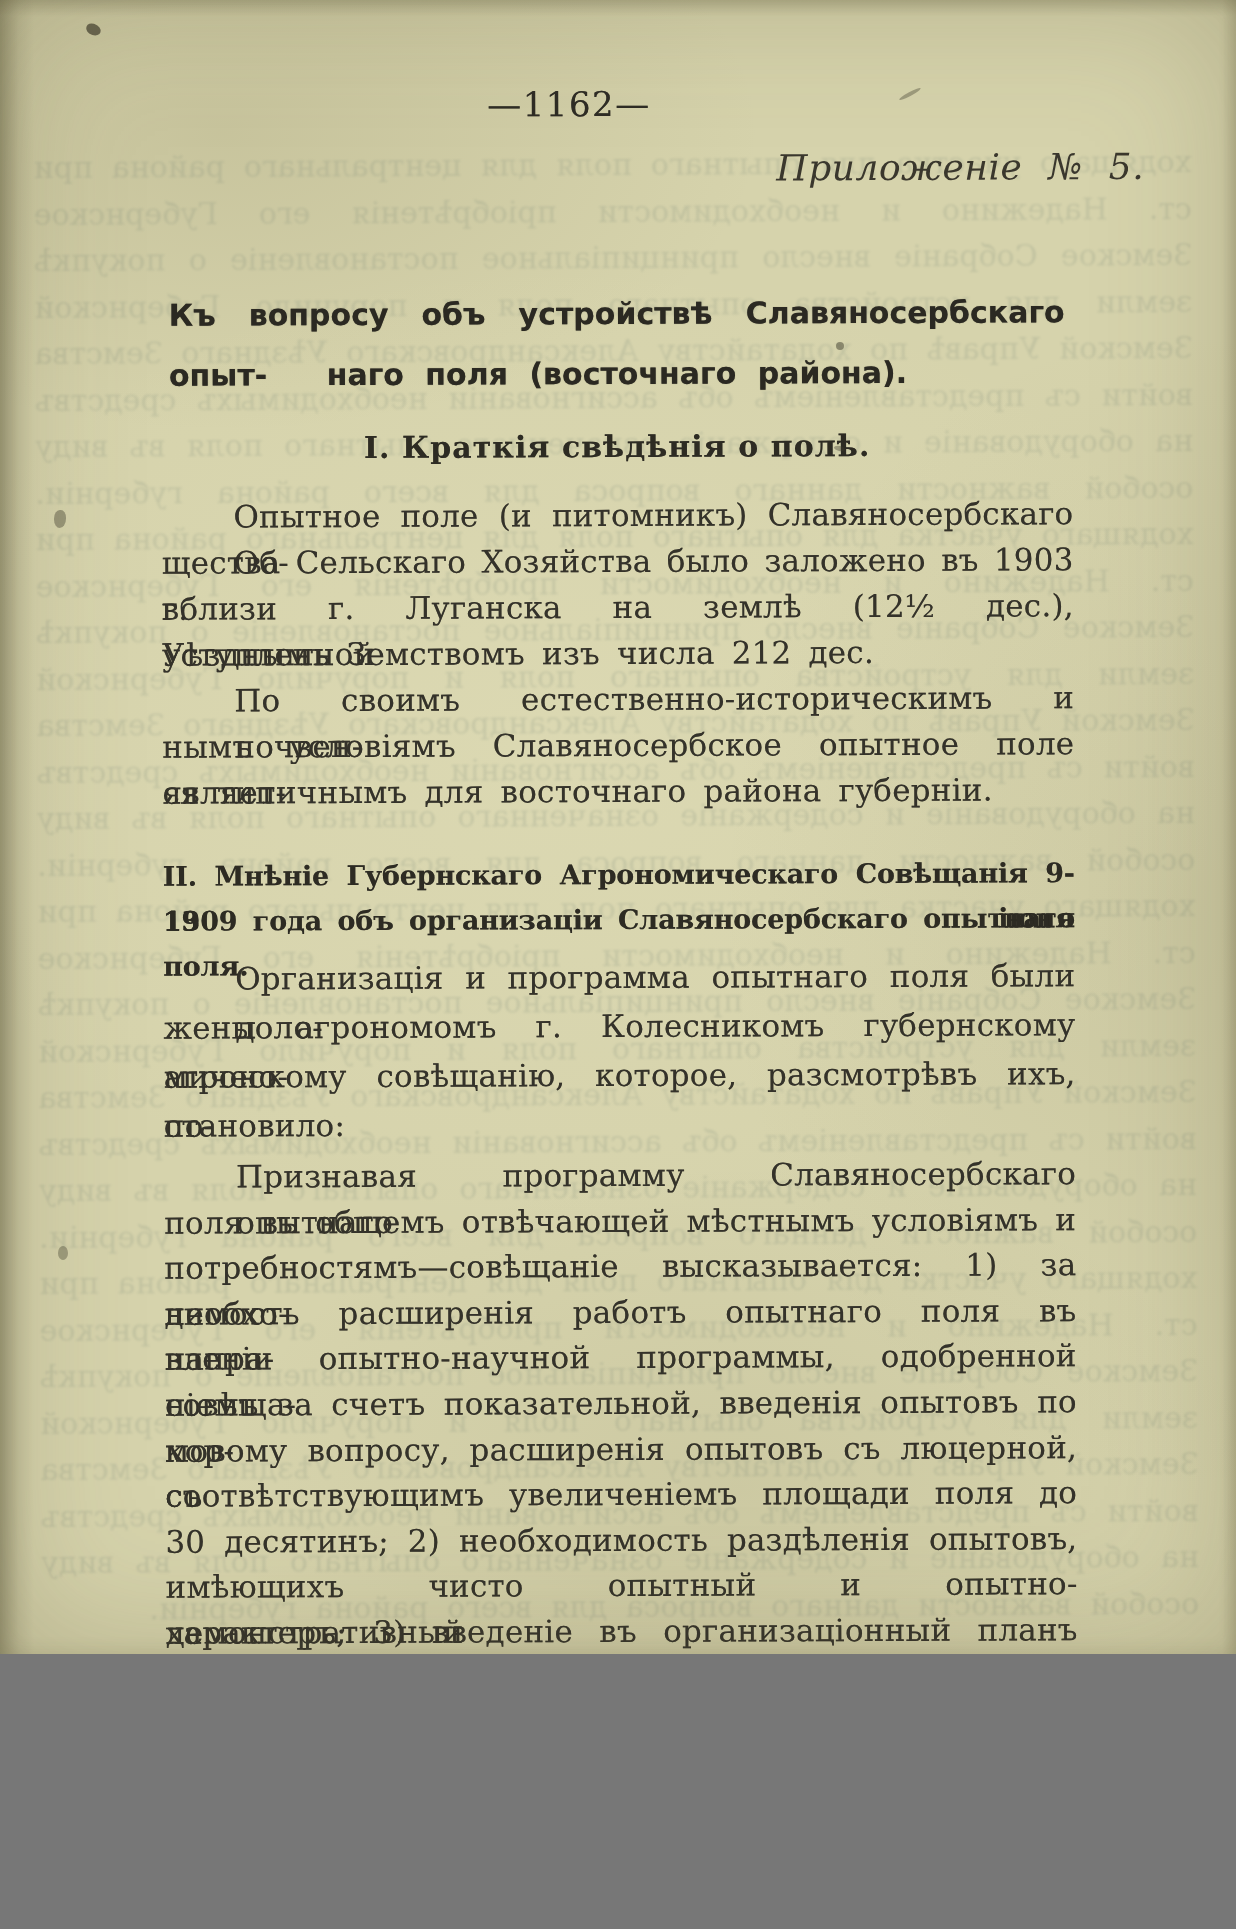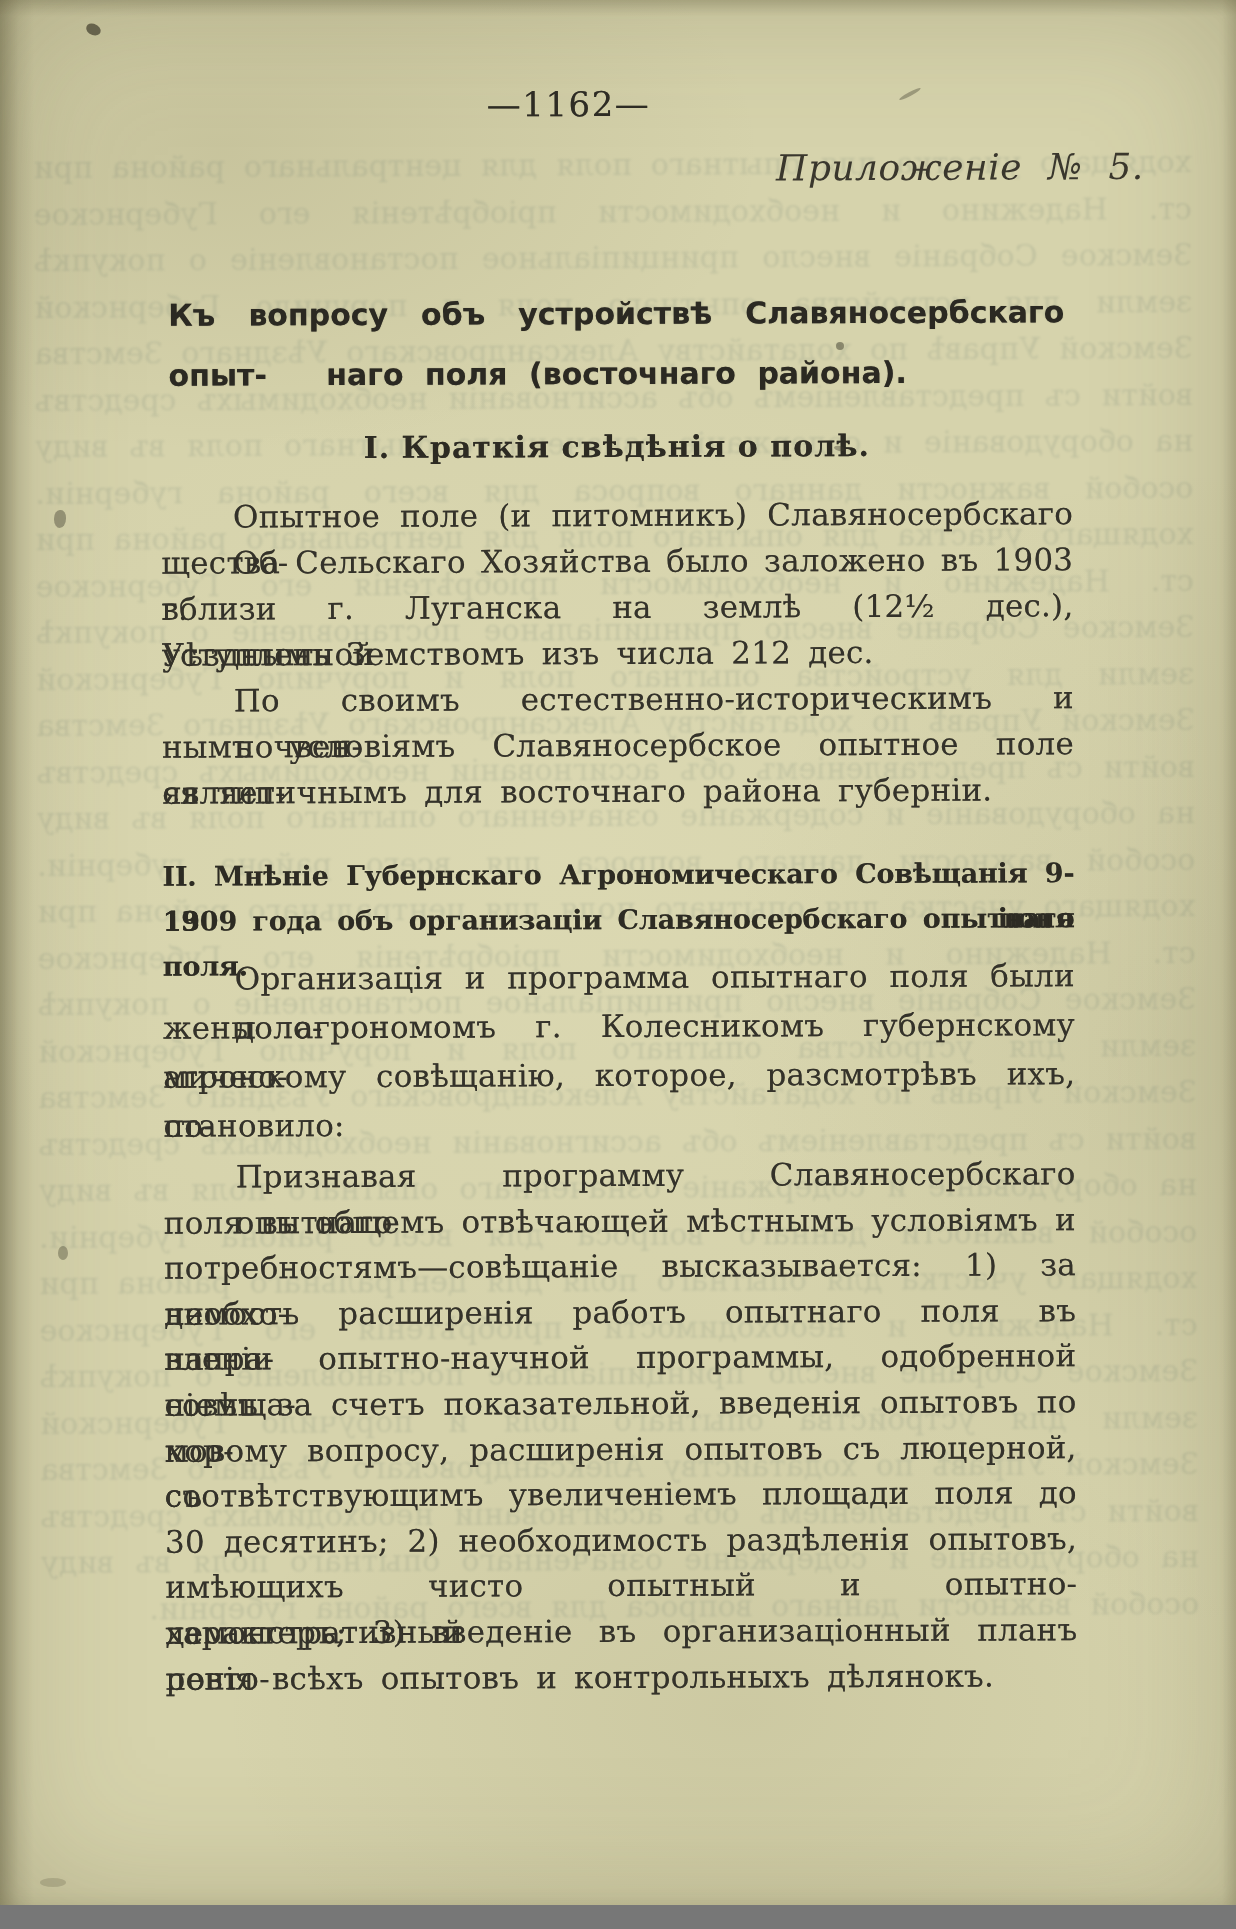--- a/index.html
+++ b/index.html
@@ -1,18 +1,18 @@
 <!DOCTYPE html>
 <html><head>
 <meta charset="utf-8">
 <style>
   html,body{margin:0;padding:0;background:#777;}
   .page{
     position:relative;
-    width:1236px;height:1905px;
+    width:1236px;height:1654px;
     margin:0 auto;
     overflow:hidden;
     background:
       radial-gradient(ellipse 900px 500px at 18% 8%, rgba(125,118,78,0.16), transparent 60%),
       radial-gradient(ellipse 700px 900px at 95% 55%, rgba(120,114,76,0.10), transparent 65%),
       radial-gradient(ellipse 1000px 700px at 45% 45%, rgba(235,232,196,0.25), transparent 70%),
       radial-gradient(ellipse 800px 500px at 60% 90%, rgba(120,114,76,0.10), transparent 65%),
       #d6d3ac;
     font-family:"DejaVu Serif", serif;
     color:#343228;

